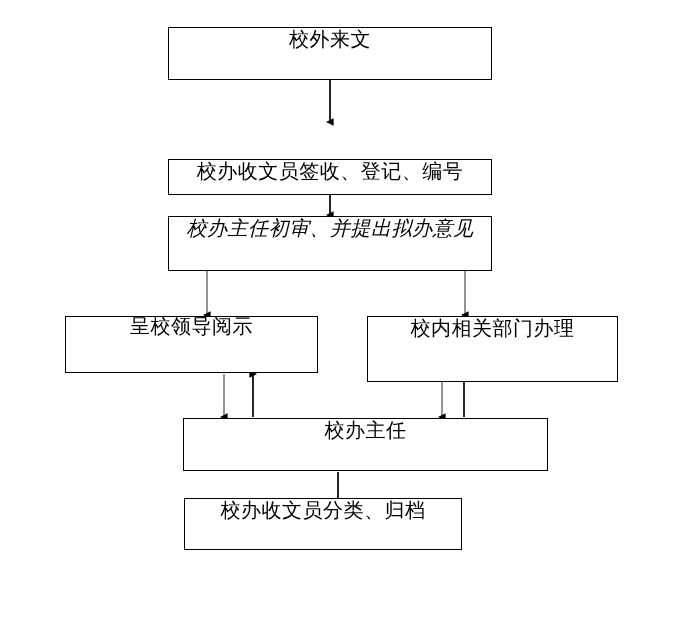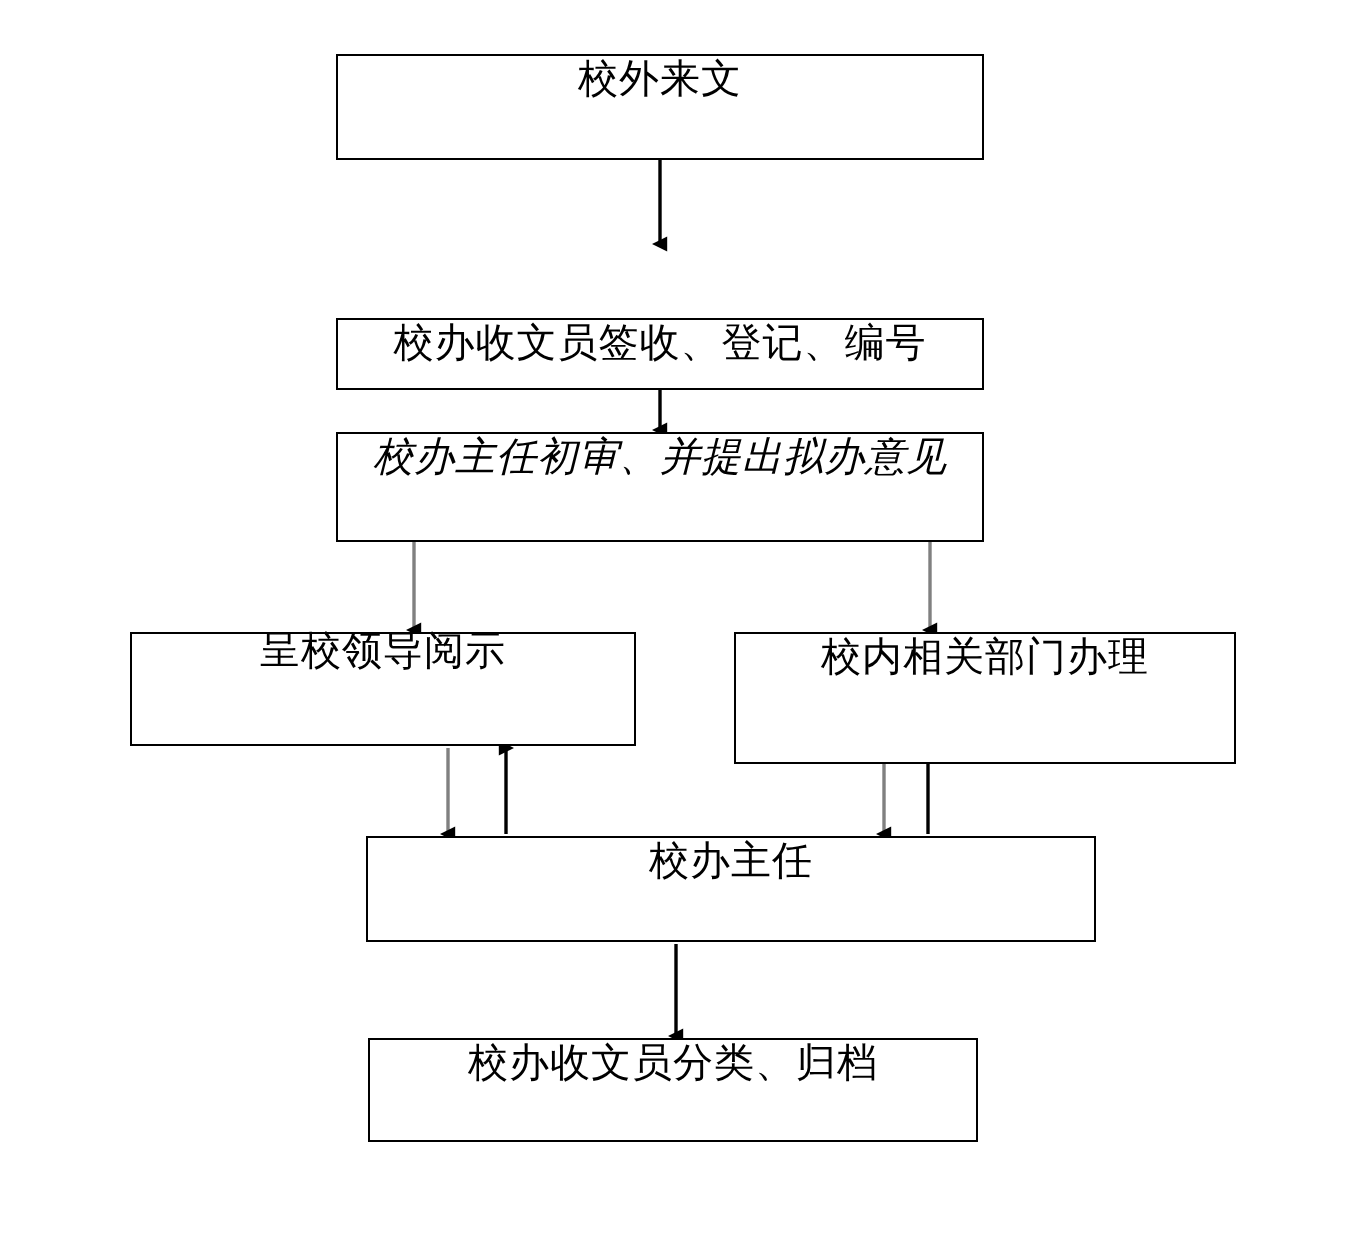--- a/index.html
+++ b/index.html
@@ -81,18 +81,18 @@
       </div>
       <div class="node" style="left: 65px; top: 316px; width: 253px; height: 57px; border-color: rgb(0, 0, 0); font-family: Liberation Mono, monospace;">
         <span class="node-label">呈校领导阅示</span>
       </div>
       <div class="node" style="left: 339px; top: 316px; width: 251px; height: 66px; border-color: rgb(0, 0, 0); margin-left: 28px;">
         <span class="node-label">校内相关部门办理</span>
       </div>
       <div class="node" style="left: 183px; top: 418px; width: 365px; height: 53px; border-color: rgb(0, 0, 0);">
         <span class="node-label">校办主任</span>
       </div>
-      <div class="node" style="left: 184px; top: 519px; width: 305px; height: 52px; border-color: rgb(0, 0, 0);">
+      <div class="node" style="left: 184px; top: 498px; width: 278px; height: 52px; border-color: rgb(0, 0, 0);">
         <span class="node-label">校办收文员分类、归档</span>
       </div>
     </div>
 
 </div>
 
 </body></html>

